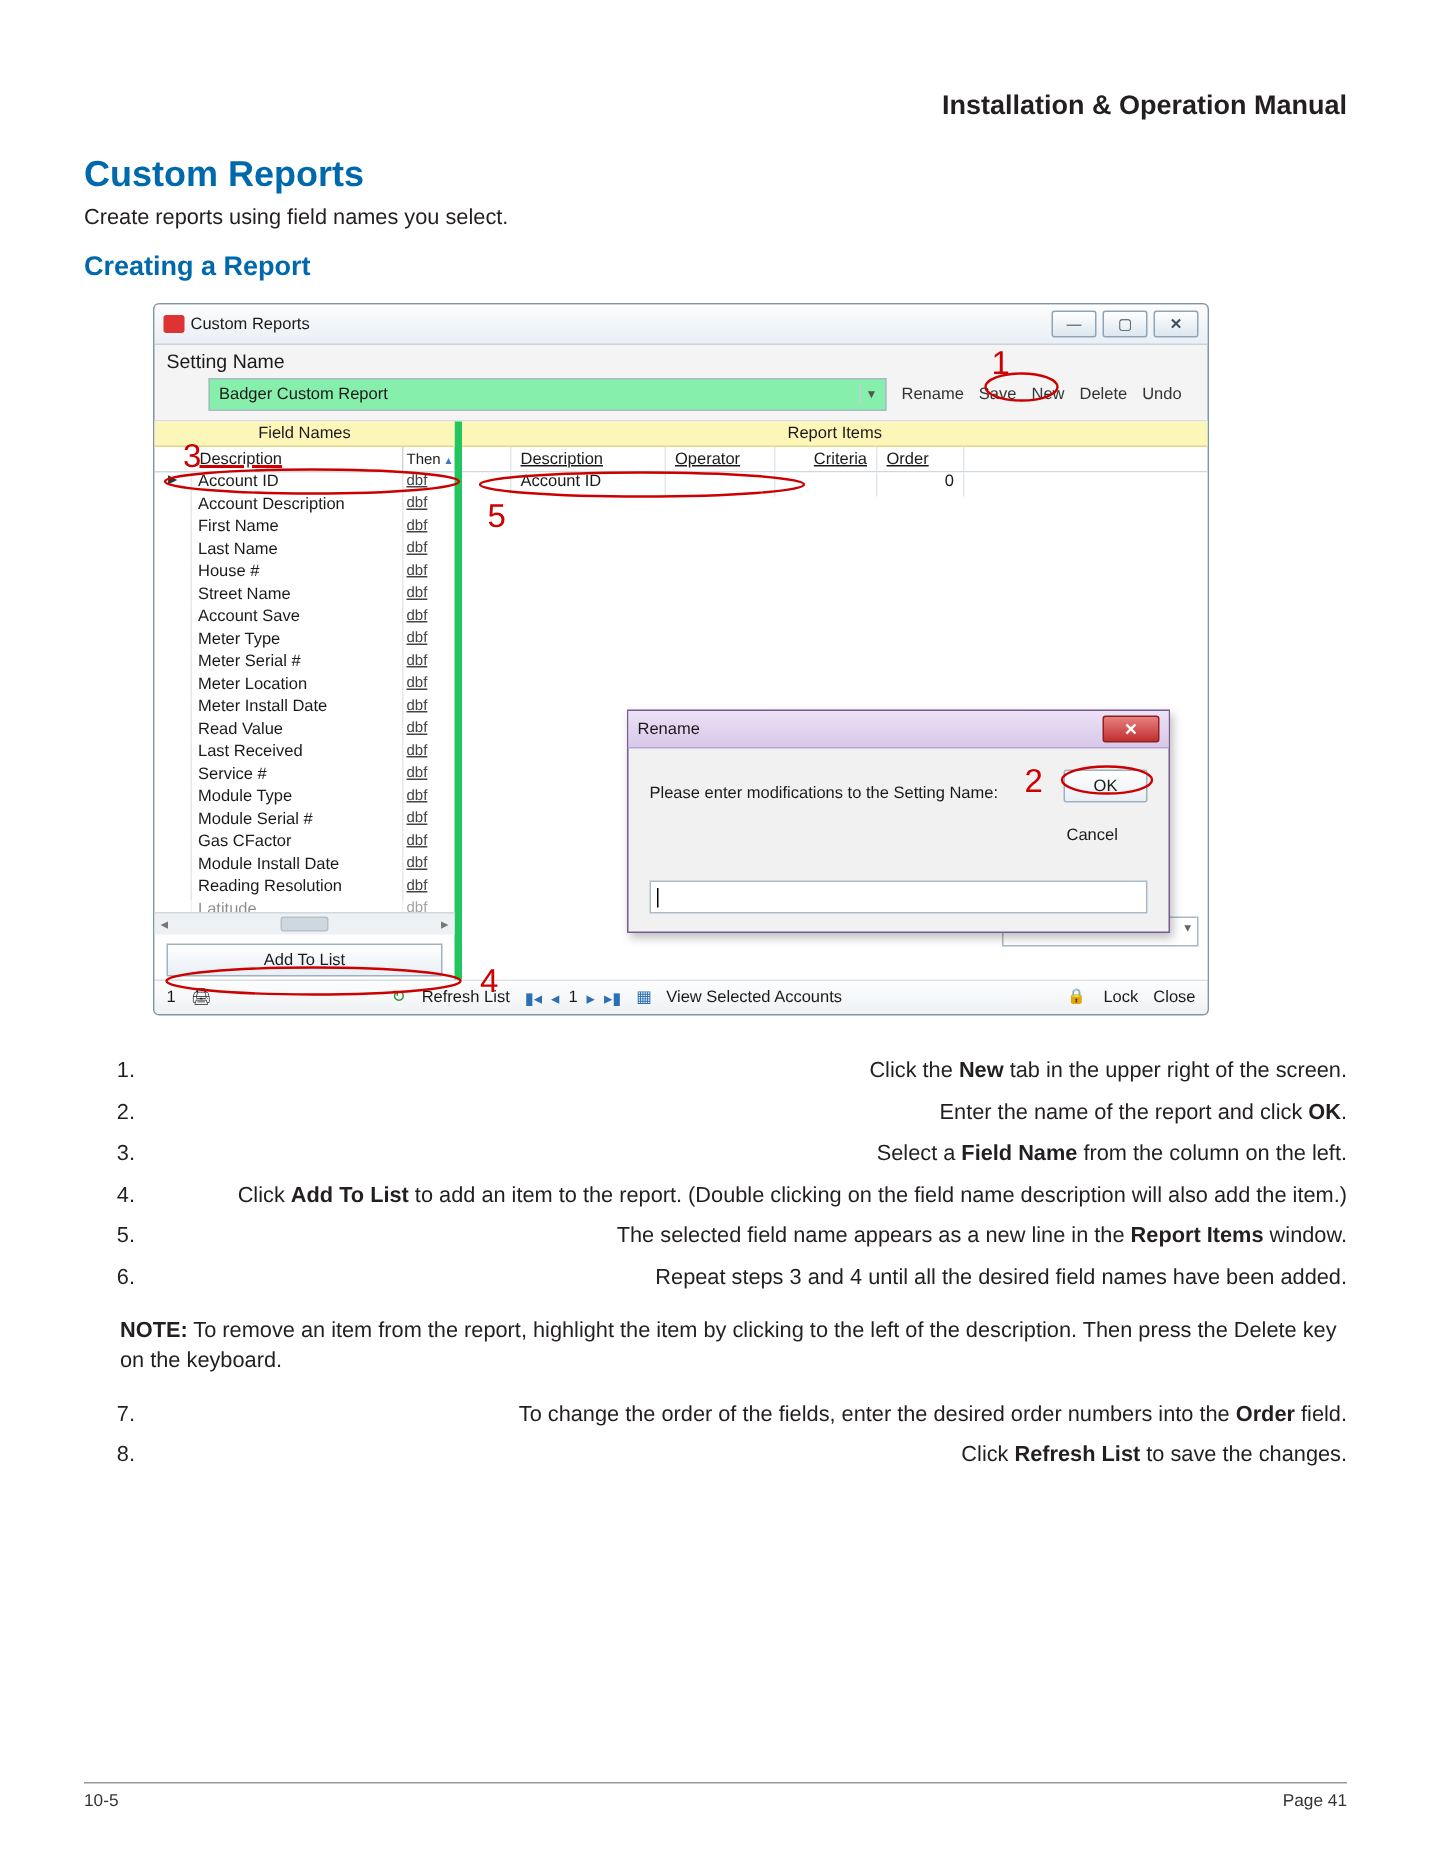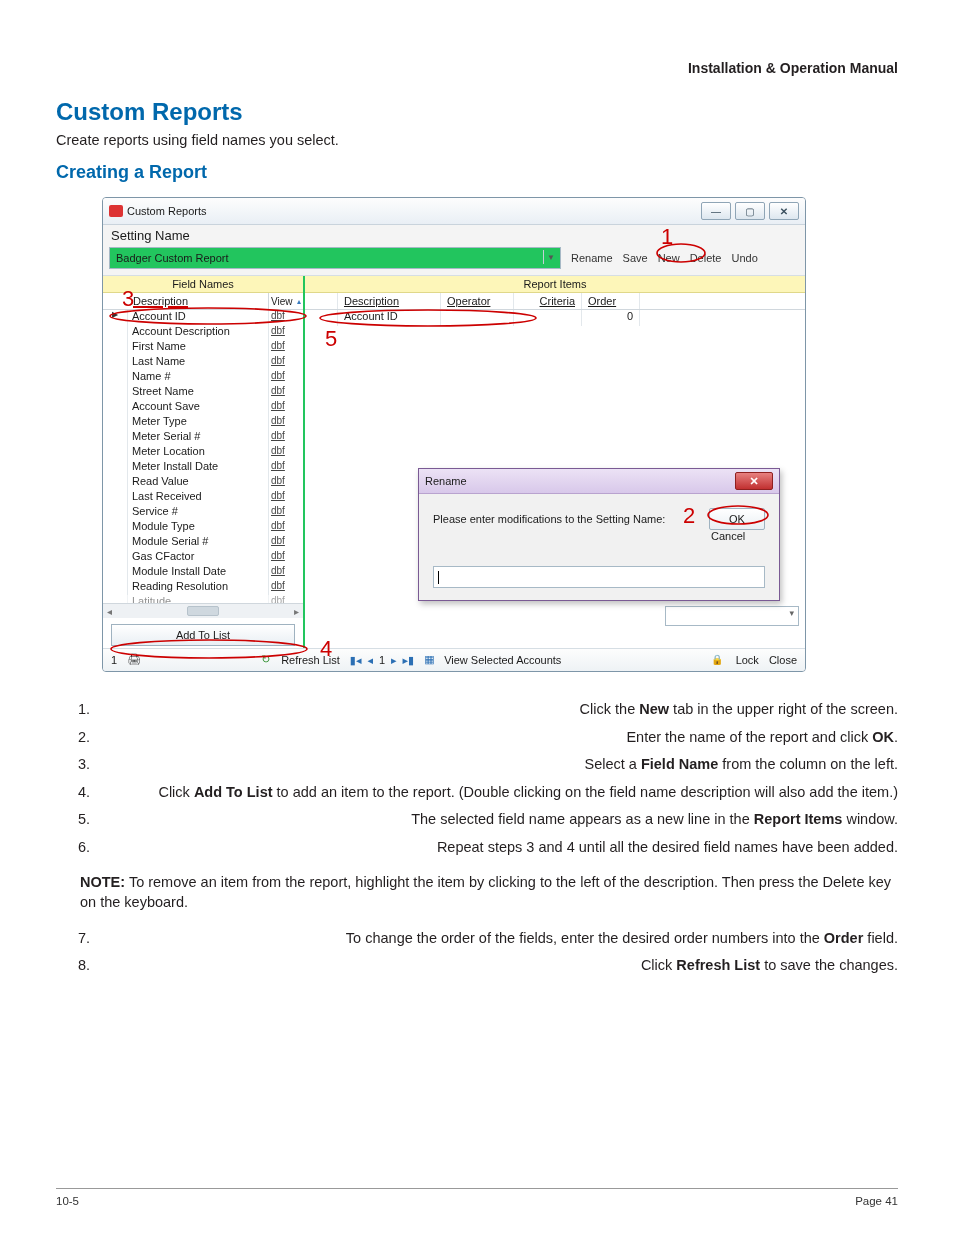--- a/index.html
+++ b/index.html
@@ -13,21 +13,21 @@
   .page {
     position: relative;
     width: 954px;
     height: 1235px;
     box-sizing: border-box;
     padding: 60px 56px 40px 56px;
   }
   .header-right {
     text-align: right;
     font-weight: 700;
-    font-size: 14px;
+    font-size: 18px;
     margin-bottom: 22px;
   }
   h1.section-title {
     color: #0068ac;
     font-size: 24px;
     font-weight: 700;
     margin: 0 0 6px 0;
   }
   p.intro {
     margin: 0 0 14px 0;
@@ -94,24 +94,25 @@
   .toolbar {
     display: flex;
     align-items: center;
     padding: 4px 6px 6px 6px;
     gap: 6px;
   }
   .combo {
     flex: 0 0 438px;
     height: 20px;
     border: 1px solid #a7b9c6;
-    background: #22c55e;
+    background: #86efac;
     display:flex; align-items:center;
     padding: 0 6px;
     position: relative;
+    margin-left: 30px;
   }
   .combo .arrow {
     position: absolute; right: 2px; top: 2px;
     width: 14px; height: 14px;
     border-left: 1px solid #c4cfd6;
     display:flex; align-items:center; justify-content:center;
     font-size: 8px; color:#555;
   }
   .toolbtns {
     display:flex; align-items:center; gap:10px;
@@ -122,21 +123,21 @@
   .toolbtns span { cursor:default; }
   .body {
     display:flex;
     background:#fff;
     border-top:1px solid #d6dee4;
     height: 372px;
   }
   .fieldnames {
     width: 200px;
     display:flex; flex-direction:column;
-    border-right:2px solid #22c55e;
+    border-right:5px solid #22c55e;
   }
   .col-head {
     background:#fdf6b9;
     text-align:center;
     font-size:11px;
     padding:2px 0;
     border-bottom:1px solid #e0d88a;
   }
   .grid-head {
     display:flex;
@@ -267,22 +268,22 @@
     border:1px solid #8f2020;
     border-radius:2px;
     color:#fff;
     display:flex; align-items:center; justify-content:center;
     font-weight:bold;
   }
   .dialog .dbody {
     padding: 14px 14px 12px 14px;
   }
   .dialog .drow1 {
-    display:flex; align-items:center; justify-content:space-between;
-    margin-bottom:0;
+    display:flex; align-items:flex-end; justify-content:space-between;
+    margin-bottom:16px;
   }
   .dialog .drow1 .dbtn {
     width: 54px; height:20px;
     border:1px solid #9fb2c0;
     background:linear-gradient(#fff,#e9eff4);
     text-align:center; line-height:20px;
     border-radius:2px;
   }
   .dialog .drow2 {
     display:flex; justify-content:flex-end; margin-bottom:24px;
@@ -408,21 +409,21 @@
         </div>
       </div>
 
       <div class="body">
 
         <div class="fieldnames">
           <div class="col-head">Field Names</div>
           <div class="grid-head">
             <div class="gh-desc">Description</div>
             <div class="gh-fiel">
-              <span>View</span>
+              <span>Then</span>
                 <span class="sort">▴</span>
             </div>
           </div>
           <div class="rows" id="fn-rows">
               <div class="row">
                 <div class="sel" style="color: rgb(51, 51, 51); font-size: 8px; text-align: center;">▶</div>
                 <div class="d">Account ID</div>
                 <div class="t">dbf</div>
               </div>
               <div class="row">
@@ -435,21 +436,21 @@
                 <div class="d">First Name</div>
                 <div class="t">dbf</div>
               </div>
               <div class="row">
                 <div class="sel"></div>
                 <div class="d">Last Name</div>
                 <div class="t">dbf</div>
               </div>
               <div class="row">
                 <div class="sel"></div>
-                <div class="d">Name #</div>
+                <div class="d">House #</div>
                 <div class="t">dbf</div>
               </div>
               <div class="row">
                 <div class="sel"></div>
                 <div class="d">Street Name</div>
                 <div class="t">dbf</div>
               </div>
               <div class="row">
                 <div class="sel"></div>
                 <div class="d">Account Save</div>

